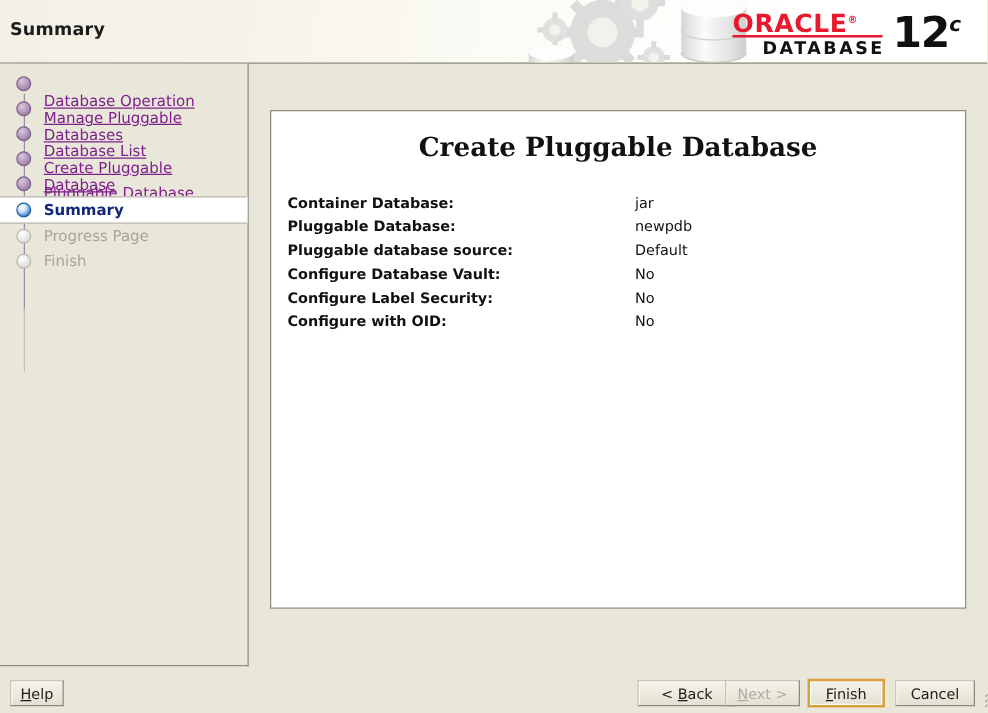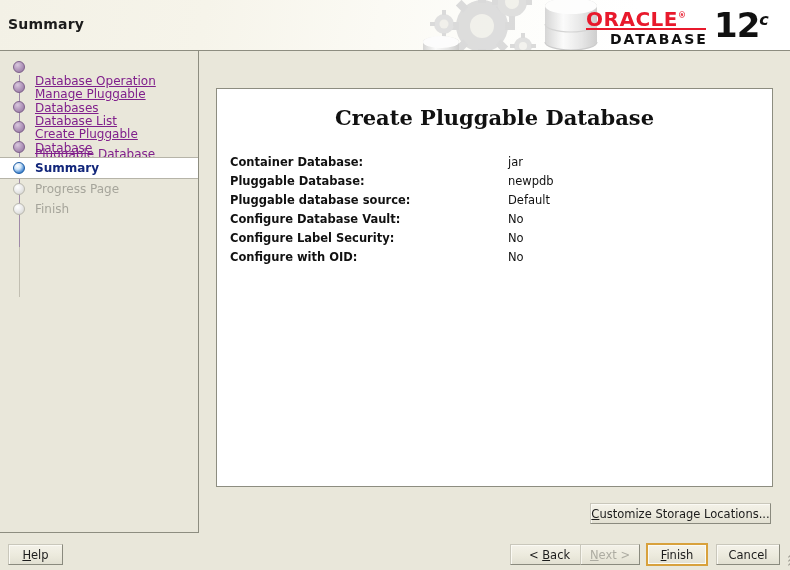--- a/index.html
+++ b/index.html
@@ -250,21 +250,21 @@
   .btn.disabled {
     color: #adaca2;
     box-shadow: inset 1px 1px 0 #f7f6ef;
   }
   .btn.focus {
     border: 2px solid #d8a13c;
     box-shadow: inset 0 0 0 1px #fbfaf4;
   }
   .btn u { text-decoration: underline; }
 
-  #btn-help      { left: 8px;   top: 544px; width: 55px;  height: 21px; }
+  #btn-help      { left: 8px;   top: 544px; width: 43px;  height: 21px; }
   #btn-customize { left: 590px; top: 503px; width: 181px; height: 21px; }
   #btn-back      { left: 510px; top: 544px; width: 79px;  height: 21px; }
   #btn-next      { left: 580px; top: 544px; width: 60px;  height: 21px; }
   #btn-finish    { left: 646px; top: 543px; width: 62px;  height: 23px; }
   #btn-cancel    { left: 716px; top: 544px; width: 64px;  height: 21px; }
 
   
   #resize-grip {
     position: absolute;
     right: 1px; bottom: 1px;
@@ -438,23 +438,20 @@
           <td class="v">No</td>
         </tr>
         <tr>
           <td class="k">Configure with OID:</td>
           <td class="v">No</td>
         </tr>
       </tbody>
     </table>
   </div>
 
-  <div class="btn" id="btn-customize">
-      <span><u>C</u>ustomize Storage Locations...</span>
-    </div>
 
   <div class="btn" id="btn-help">
       <span><u>H</u>elp</span>
     </div>
 
   <div class="btn" id="btn-back">
       <span>&lt; <u>B</u>ack</span>
     </div>
 
   <div class="btn disabled" id="btn-next">

